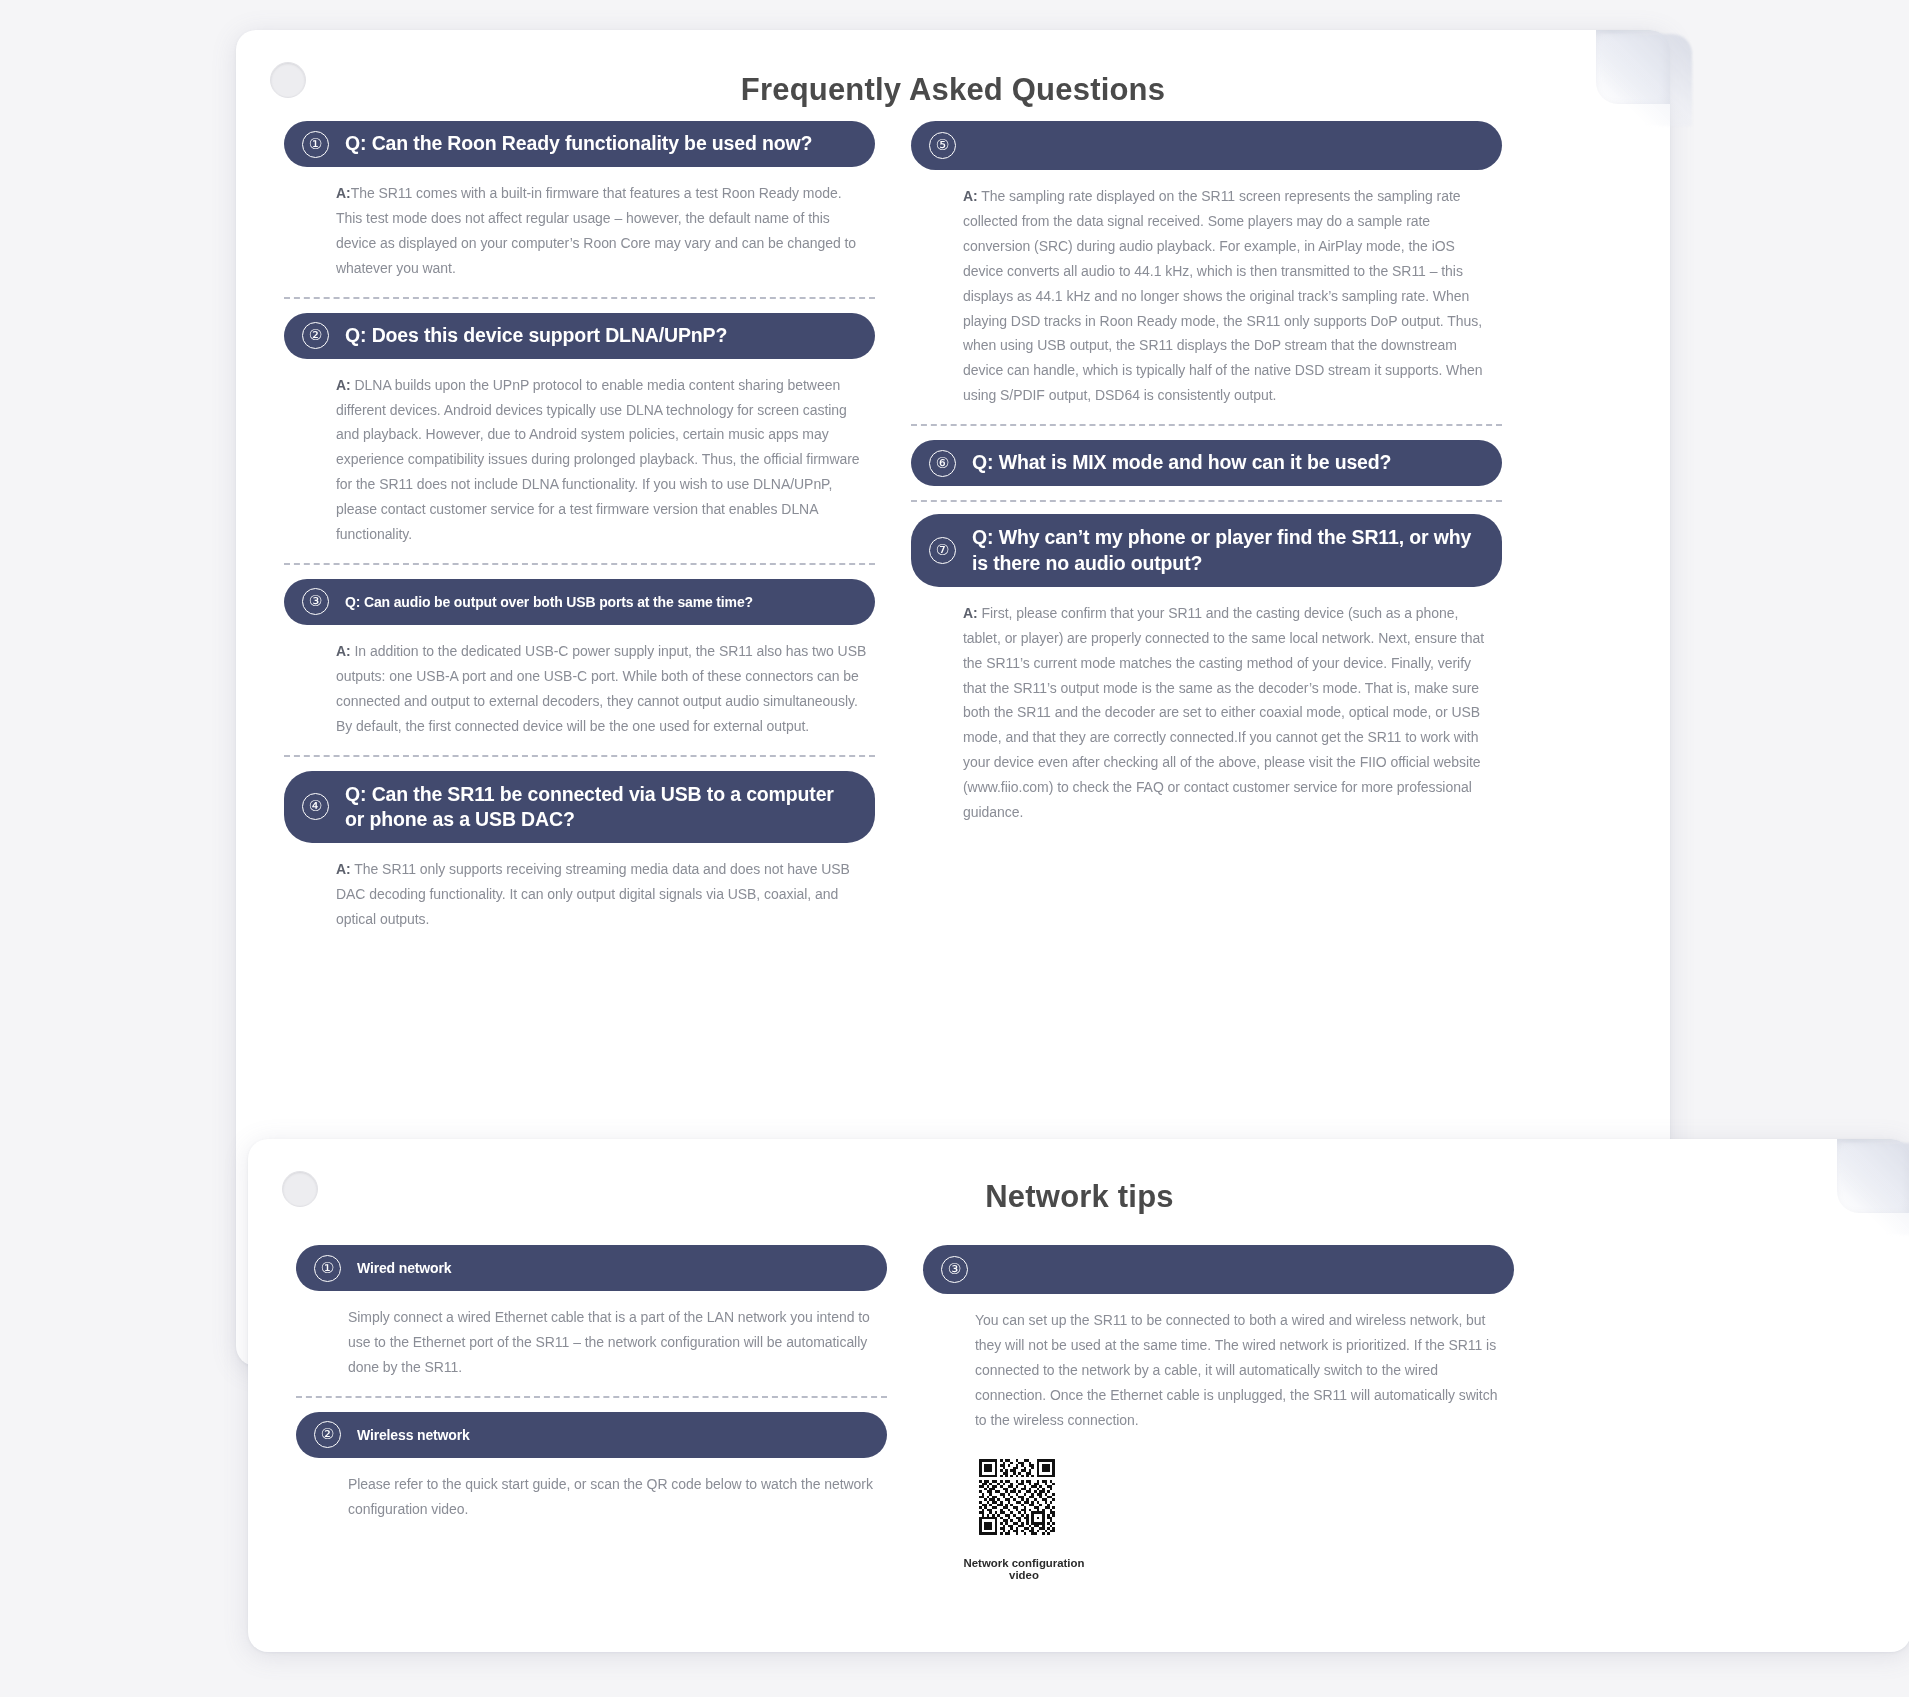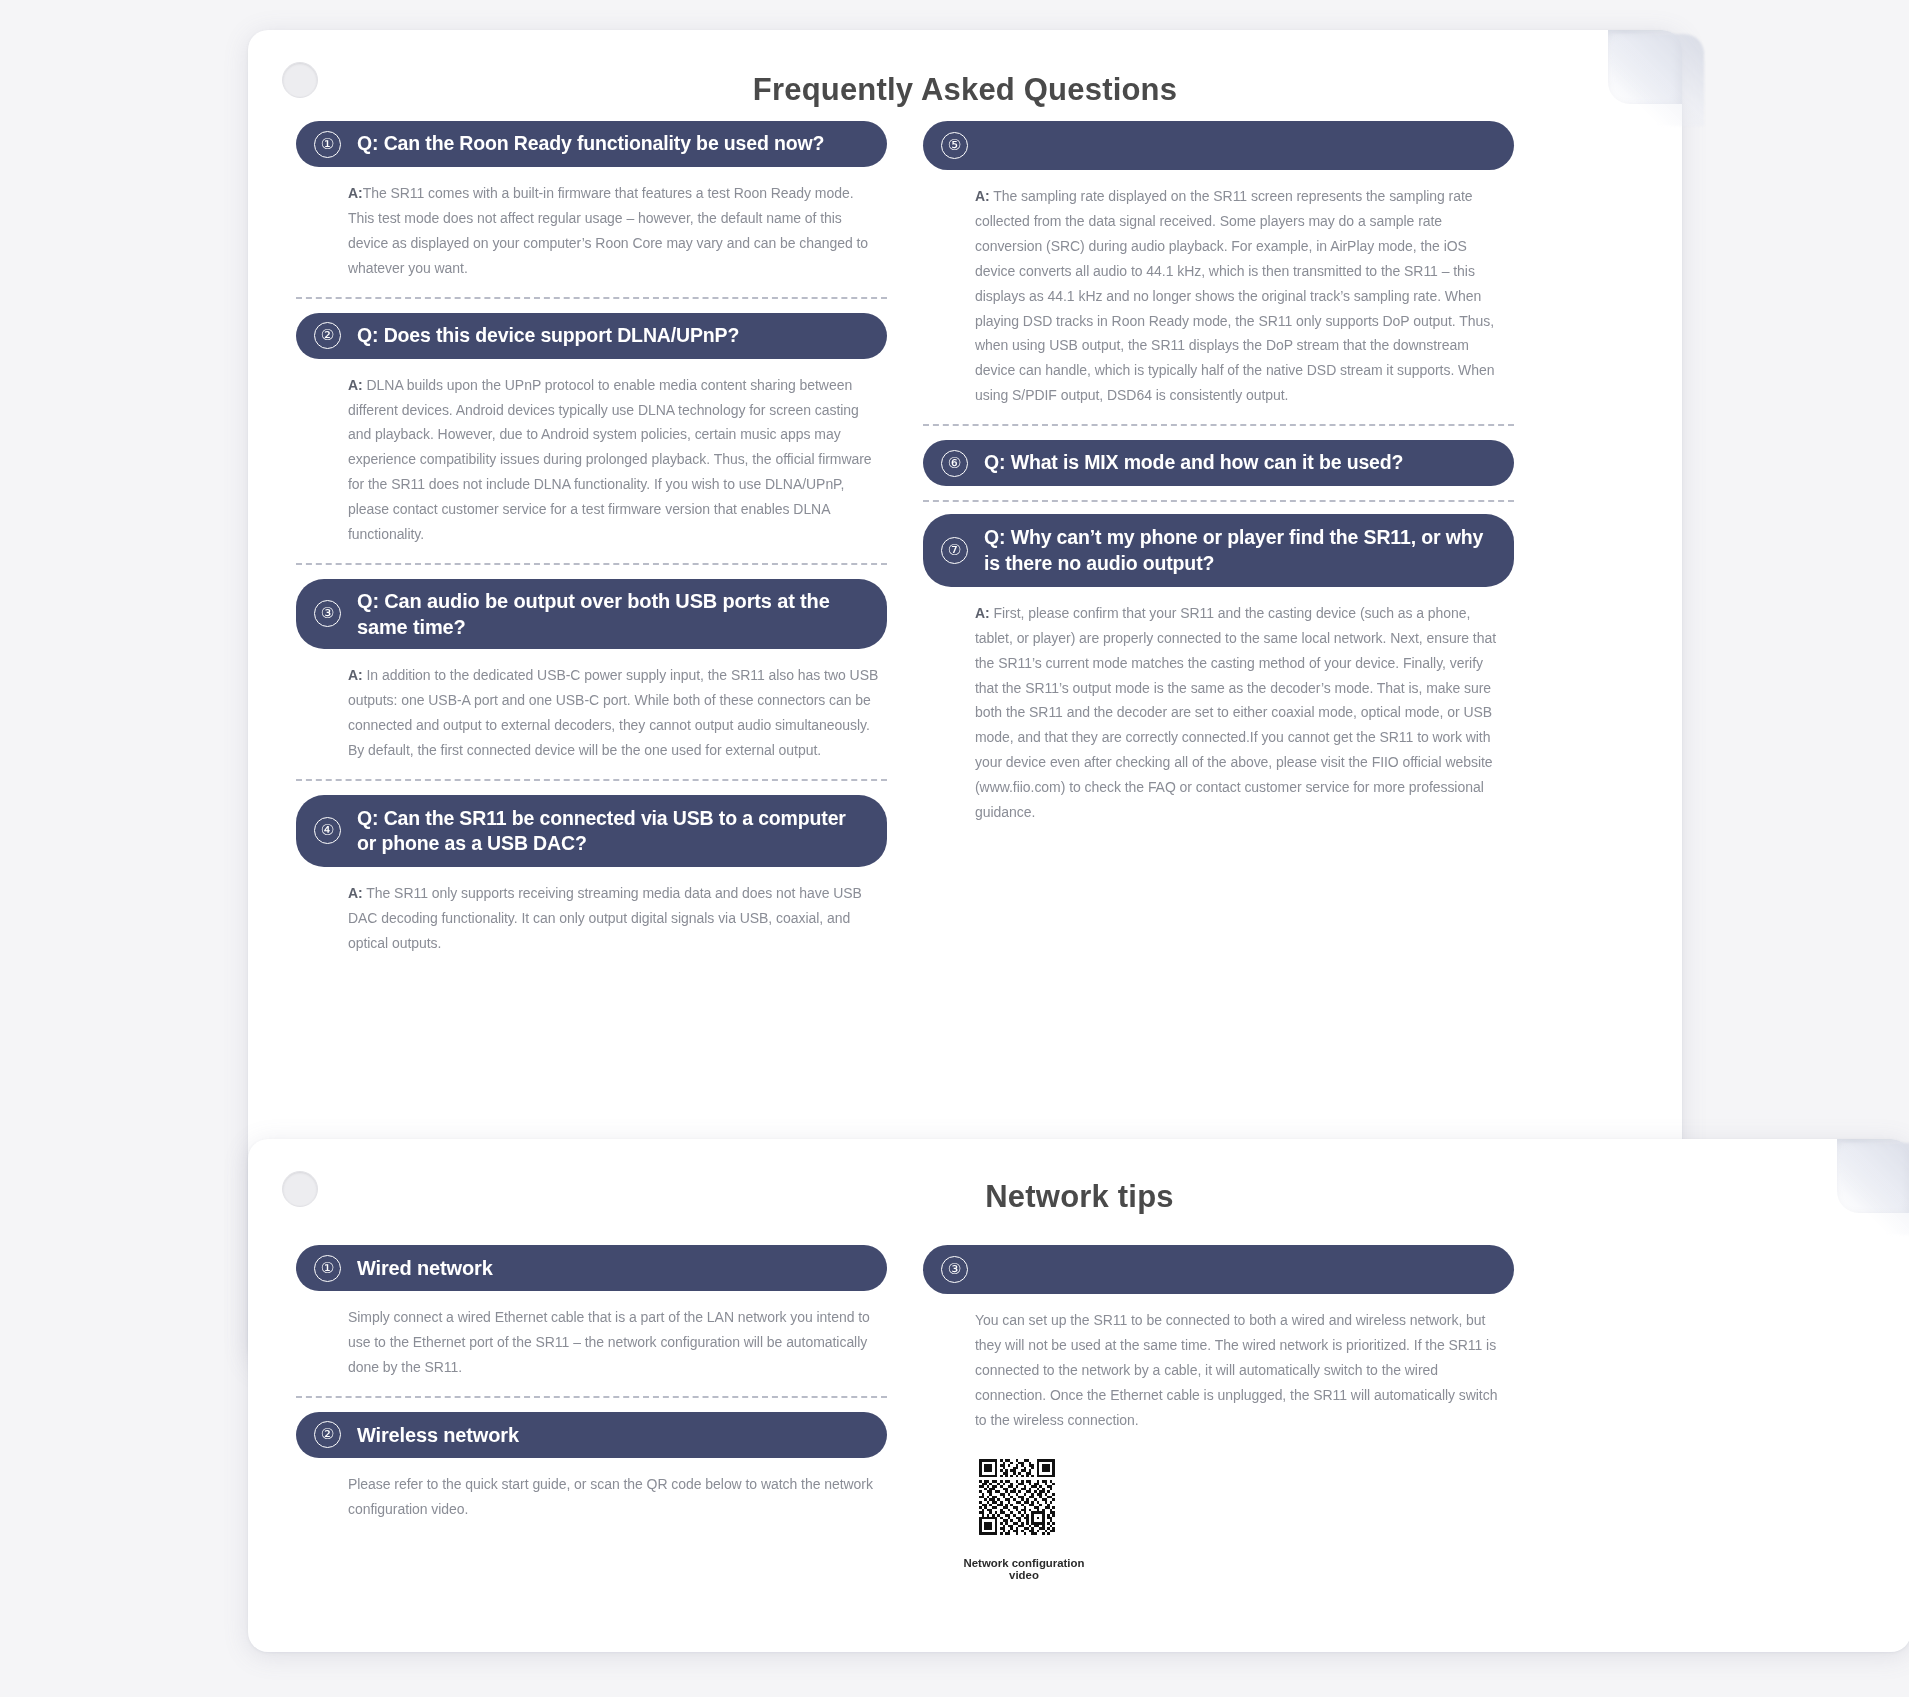--- a/index.html
+++ b/index.html
@@ -24,21 +24,21 @@
 
   
   .sheet {
     position: absolute;
     background: #ffffff;
     border-radius: 20px;
     box-shadow: 0 4px 26px rgba(110,115,140,0.16),
                 0 1px 3px rgba(110,115,140,0.10);
   }
   .sheet-faq {
-    left: 248px;
+    left: 236px;
     top: 30px;
     width: 1434px;
     height: 1336px;
   }
   .sheet-net {
     left: 248px;
     top: 1139px;
     width: 1663px;
     height: 513px;
   }
@@ -145,21 +145,21 @@
     font-family: "DejaVu Sans", sans-serif;
   }
 
   .qtext {
     color: #ffffff;
     font-size: 19.5px;
     font-weight: bold;
     line-height: 1.30;
     letter-spacing: -0.15px;
   }
-  .qtext.sm { font-size: 20px; }
+  .qtext.sm { font-size: 14px; }
   .qtext.tiny { font-size: 17px; }
 
   .answer {
     color: #8a8d96;
     font-size: 14px;
     line-height: 1.78;
     padding: 14px 6px 0 52px;
     letter-spacing: -0.05px;
   }
   .answer b,

